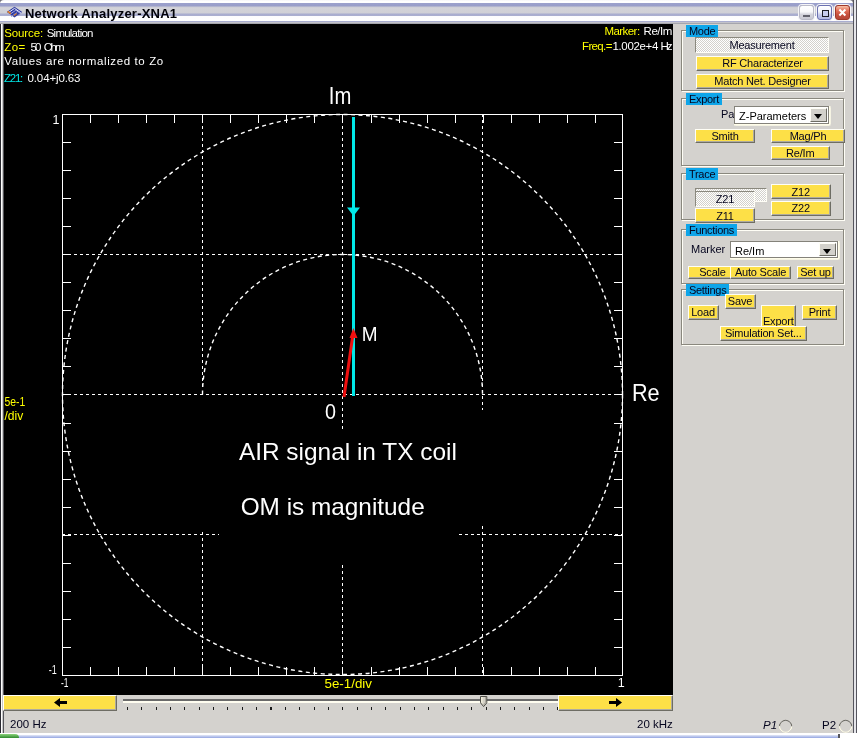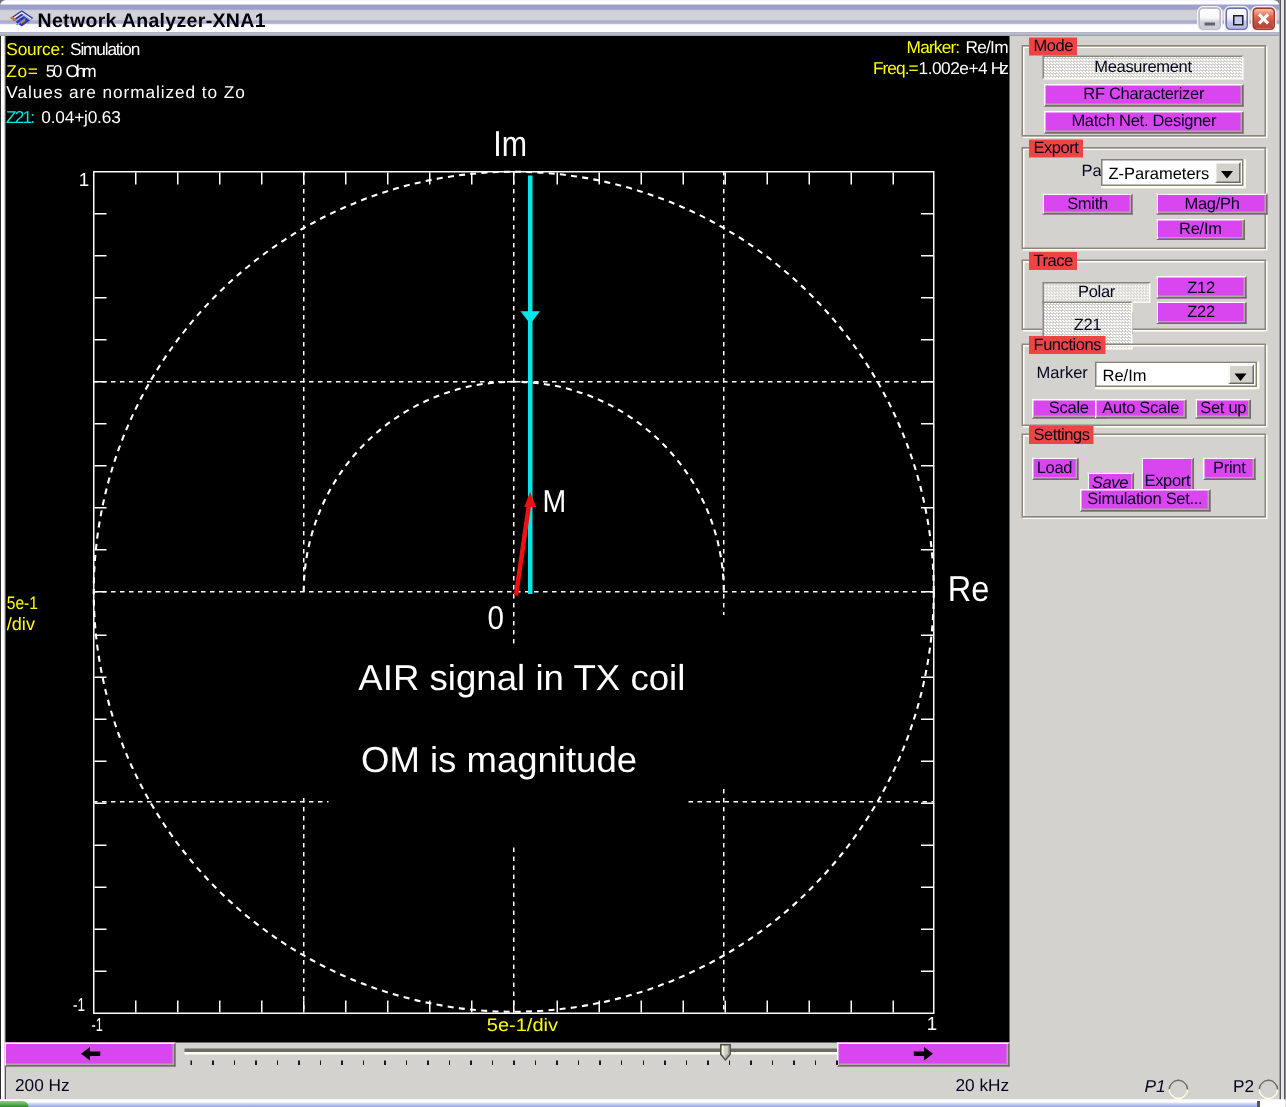--- a/index.html
+++ b/index.html
@@ -29,22 +29,22 @@
 #taskbar { position:absolute; left:0; top:733px; width:857px; height:5px; background:#ffffff; }
 #taskbar .blue { position:absolute; left:0; top:1.6px; width:838px; height:3.4px; background:linear-gradient(#e4e8f6, #93a5e2); }
 #taskbar .start { position:absolute; left:0; top:1px; width:19px; height:4px; background:linear-gradient(#8cd47c, #2e8a2e); border-radius:0 4px 0 0; }
 #taskbar .sep { position:absolute; left:838px; top:1px; width:1.5px; height:4px; background:#55555a; }
 
 
 #plot { position:absolute; left:4px; top:24px; width:669px; height:671px; background:#000; }
 
 
 .group { position:absolute; border:1px solid #8a887e; box-shadow:inset 1px 1px 0 #fffef6, 1px 1px 0 #fffef6; }
-.group .lbl { position:absolute; left:4px; top:-6px; background:#ef4444; padding:0 3px; font-size:11px; letter-spacing:-0.3px; color:#05051e; }
-.btn { position:absolute; background:#d946ef; border:1px solid; border-color:#fffef6 #6e6d64 #6e6d64 #fffef6; box-shadow:inset -1px -1px 0 #aeab9f; font-size:11px; letter-spacing:-0.2px; color:#05051e; text-align:center; display:flex; align-items:center; justify-content:center; }
+.group .lbl { position:absolute; left:4px; top:-6px; background:#0ea5e9; padding:0 3px; font-size:11px; letter-spacing:-0.3px; color:#05051e; }
+.btn { position:absolute; background:#fde047; border:1px solid; border-color:#fffef6 #6e6d64 #6e6d64 #fffef6; box-shadow:inset -1px -1px 0 #aeab9f; font-size:11px; letter-spacing:-0.2px; color:#05051e; text-align:center; display:flex; align-items:center; justify-content:center; }
 .btn.pressed { background:conic-gradient(#ffffff 90deg, #d3d1cb 90deg 180deg, #ffffff 180deg 270deg, #d3d1cb 270deg) 0 0/2px 2px; border-color:#8a887e #fffef6 #fffef6 #8a887e; box-shadow:none; }
 .combo { position:absolute; background:#ffffff; border:1px solid; border-color:#84827a #84827a #84827a #84827a; box-shadow:0 1.5px 0 #fffdea, 1.5px 0 0 #fffdea, 1.5px 1.5px 0 #fffdea; }
 .combo .txt { position:absolute; left:4px; top:2.5px; font-size:11px; color:#000; }
 .combo .dd { position:absolute; right:1px; top:1px; bottom:1px; width:17px; background:#d3d1cb; border:1px solid; border-color:#fffef6 #6e6d64 #6e6d64 #fffef6; }
 .combo .dd::after { content:""; position:absolute; left:3px; top:5px; width:0; height:0; border:4.5px solid transparent; border-top:5px solid #000; }
 .plabel { position:absolute; font-size:11px; color:#05051e; }
 .radio { position:absolute; width:12.5px; height:12.5px; border-radius:50%; background:#d4d2ce; border:1.6px solid; border-color:#6e6d67 #6e6d67 #fffde6 #fffde6; transform:rotate(-45deg); }
 </style>
 </head>
 <body>
@@ -232,40 +232,40 @@
   <div class="btn" style="left:695px; top:128.5px; width:60px; height:14px;">Smith</div>
   <div class="btn" style="left:771px; top:128.5px; width:74px; height:14px;">Mag/Ph</div>
   <div class="btn pressed" style="left:695px; top:145.5px; width:72px; height:14px;margin-top:42px;">Polar</div>
   <div class="btn" style="left:771px; top:145.5px; width:58.5px; height:14px;">Re/Im</div>
 
   <div class="group" style="left:681px; top:173px; width:163px; height:47px;">
     <div class="lbl">Trace</div>
   </div>
   <div class="btn" style="left:695px; top:184px; width:60px; height:15px;margin-top:24px;">Z11</div>
   <div class="btn" style="left:771px; top:184px; width:59.5px; height:15px;">Z12</div>
-  <div class="btn pressed" style="left:695px; top:201px; width:60px; height:32px;text-align:right;">Z21</div>
+  <div class="btn pressed" style="left:695px; top:191px; width:60px; height:16px;text-align:right;">Z21</div>
   <div class="btn" style="left:771px; top:201px; width:59.5px; height:14.5px;">Z22</div>
 
   <div class="group" style="left:681px; top:228.5px; width:163px; height:55.5px;">
     <div class="lbl">Functions</div>
   </div>
   <div class="plabel" style="left:691px; top:243px;">Marker</div>
   <div class="combo" style="left:730px; top:241px; width:108px; height:17px;">
     <div class="txt">Re/Im</div>
       <div class="dd"></div>
   </div>
   <div class="btn" style="left:687.5px; top:265.5px; width:50px; height:13.5px;">Scale</div>
   <div class="btn" style="left:730px; top:265.5px; width:61px; height:13.5px;">Auto Scale</div>
   <div class="btn" style="left:797px; top:265.5px; width:37px; height:13.5px;">Set up</div>
 
   <div class="group" style="left:681px; top:289px; width:163px; height:55.5px;">
     <div class="lbl">Settings</div>
   </div>
   <div class="btn" style="left:687.5px; top:305px; width:31px; height:14.5px;">Load</div>
-  <div class="btn" style="left:724.5px; top:315px; width:31px; height:14.5px;font-style:italic;">Save</div>
+  <div class="btn" style="left:724.5px; top:294px; width:31px; height:14.5px;">Save</div>
   <div class="btn" style="left:760.5px; top:305px; width:35.5px; height:32px;">Export</div>
   <div class="btn" style="left:802px; top:305px; width:35px; height:14.5px;">Print</div>
   <div class="btn" style="left:719.5px; top:326px; width:87.5px; height:14.5px;">Simulation Set...</div>
 
   <div class="btn" style="left:3px; top:695px; width:114px; height:15.5px;">
     <svg width="13" height="9" viewBox="0 0 13 9">
         <path d="M6 0 L6 3 L13 3 L13 6 L6 6 L6 9 L0 4.5 Z" fill="#000"></path>
       </svg>
   </div>
   <div class="btn" style="left:558px; top:695px; width:115px; height:15.5px;">

